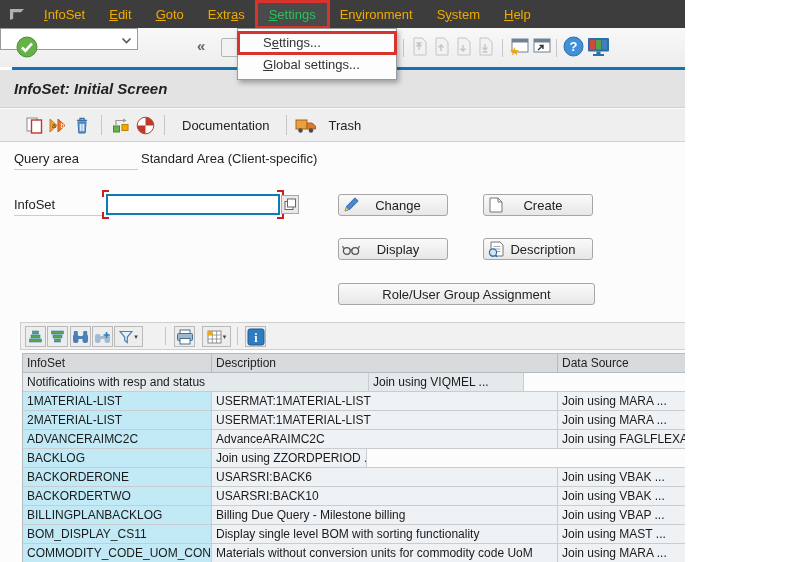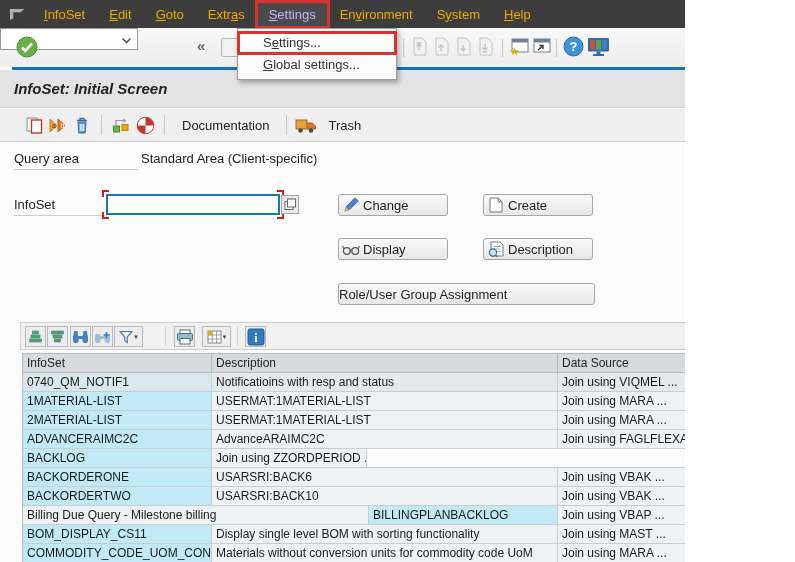--- a/index.html
+++ b/index.html
@@ -6,21 +6,21 @@
   body { font-family:"Liberation Sans", sans-serif; background:#fff; }
   .screen { position:relative; width:685px; height:562px; background:#fcfcfc; overflow:hidden;
             font-family:"Liberation Sans", sans-serif; }
 
   
   .menubar { position:absolute; left:0; top:0; width:795px; height:28px; background:#3d3d3d;
              display:flex; align-items:center; }
   .menubar .winicon { margin:0 6px 0 9px; display:flex; align-items:center; }
   .menu-item { color:#f0ab00; font-size:13px; padding:5px 12px; cursor:default; white-space:nowrap; }
   .menu-item u { text-decoration:underline; }
-  .menu-item.selected { color:#c4b5fd; background:#4a4a4a; outline:3px solid #d9342b; outline-offset:-1px; }
+  .menu-item.selected { color:#22c55e; background:#4a4a4a; outline:3px solid #d9342b; outline-offset:-1px; }
 
   
   .systoolbar { position:absolute; left:0; top:28px; width:795px; height:39px;
                 background:linear-gradient(#f8f8f8,#ededed); }
   .blue-rule { position:absolute; left:12px; top:67px; width:781px; height:3px; background:#1273b4; }
   .tb-abs { position:absolute; display:flex; align-items:center; justify-content:center; }
   .combobox { left:52px; top:9px; width:138px; height:22px; background:#fff; border:1px solid #9a9a9a;
               display:flex; align-items:center; justify-content:flex-end; padding-right:5px; }
   .tb-sep { width:1px; height:18px; background:#c6c6c6; top:11px; position:absolute; }
   .chev2 { color:#666; font-size:15px; font-weight:bold; }
@@ -54,21 +54,21 @@
   .fc { position:absolute; width:7px; height:7px; border:0 solid #cc1f1f; }
   .fc.tl { left:-4px; top:-4px; border-left-width:2px; border-top-width:2px; }
   .fc.tr { right:-4px; top:-4px; border-right-width:2px; border-top-width:2px; }
   .fc.bl { left:-4px; bottom:-4px; border-left-width:2px; border-bottom-width:2px; }
   .fc.br { right:-4px; bottom:-4px; border-right-width:2px; border-bottom-width:2px; }
   .matchcode { position:absolute; left:281px; top:195px; width:18px; height:19px; background:#e9e9e9;
                border:1px solid #a8a8a8; display:flex; align-items:center; justify-content:center; }
   .btn { position:absolute; height:22px; background:linear-gradient(#fafafa,#e7e7e7); border:1px solid #a6a6a6;
          border-radius:3px; font-size:13px; color:#222; display:flex; align-items:center; cursor:default; }
   .btn .bicon { width:24px; display:flex; justify-content:center; }
-  .btn .blabel { flex:1; text-align:left; padding-right:14px; }
+  .btn .blabel { flex:1; text-align:center; padding-right:14px; }
   .btn.wide .blabel { padding-right:0; }
 
   
   .tbl-toolbar { position:absolute; left:20px; top:322px; width:760px; height:28px; background:#f1f1f1;
                  border:1px solid #cfcfcf; }
   .tt-btn { position:absolute; top:3px; width:21px; height:21px; background:#ededed; border:1px solid #b9b9b9;
             display:flex; align-items:center; justify-content:center; }
   .tt-btn.w { width:29px; }
   .tt-sep { position:absolute; top:4px; width:1px; height:18px; background:#c6c6c6; }
   .caret { font-size:7px; color:#444; margin-left:1px; }
@@ -379,21 +379,20 @@
 
   <div class="grid">
     <div class="grow head">
       <div class="gcell c0">InfoSet</div>
       <div class="gcell c1">Description</div>
       <div class="gcell c2">Data Source</div>
       <div class="gcell filler"></div>
     </div>
     <div id="grid-body">
         <div class="grow lead">
-          <div class="gcell c0 key">0740_QM_NOTIF1</div>
           <div class="gcell c1 cell">Notificatioins with resp and status</div>
           <div class="gcell c2 cell">Join using VIQMEL ...</div>
           <div class="gcell filler"></div>
         </div>
         <div class="grow">
           <div class="gcell c0 key">1MATERIAL-LIST</div>
           <div class="gcell c1 cell">USERMAT:1MATERIAL-LIST</div>
           <div class="gcell c2 cell">Join using MARA ...</div>
           <div class="gcell filler"></div>
         </div>
@@ -420,22 +419,22 @@
           <div class="gcell c2 cell">Join using VBAK ...</div>
           <div class="gcell filler"></div>
         </div>
         <div class="grow">
           <div class="gcell c0 key">BACKORDERTWO</div>
           <div class="gcell c1 cell">USARSRI:BACK10</div>
           <div class="gcell c2 cell">Join using VBAK ...</div>
           <div class="gcell filler"></div>
         </div>
         <div class="grow">
+          <div class="gcell c0 key">BILLINGPLANBACKLOG</div>
           <div class="gcell c1 cell">Billing Due Query - Milestone billing</div>
-          <div class="gcell c0 key">BILLINGPLANBACKLOG</div>
           <div class="gcell c2 cell">Join using VBAP ...</div>
           <div class="gcell filler"></div>
         </div>
         <div class="grow">
           <div class="gcell c0 key">BOM_DISPLAY_CS11</div>
           <div class="gcell c1 cell">Display single level BOM with sorting functionality</div>
           <div class="gcell c2 cell">Join using MAST ...</div>
           <div class="gcell filler"></div>
         </div>
         <div class="grow">

